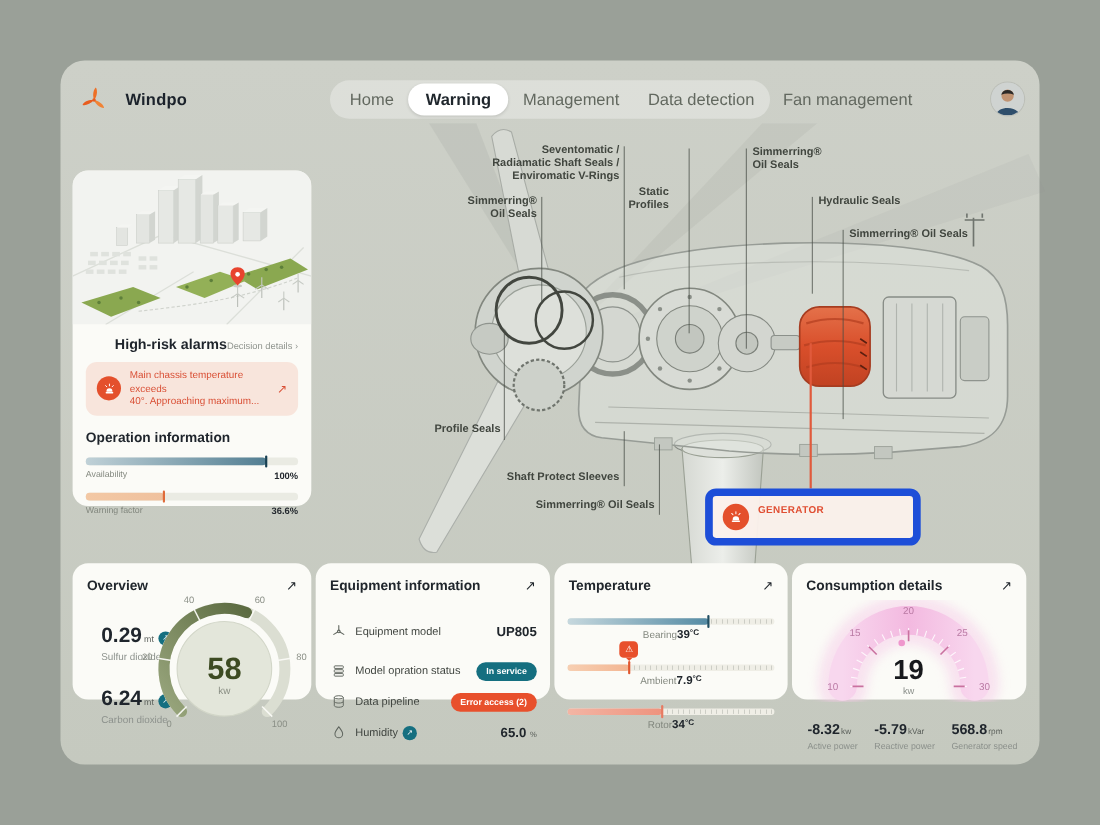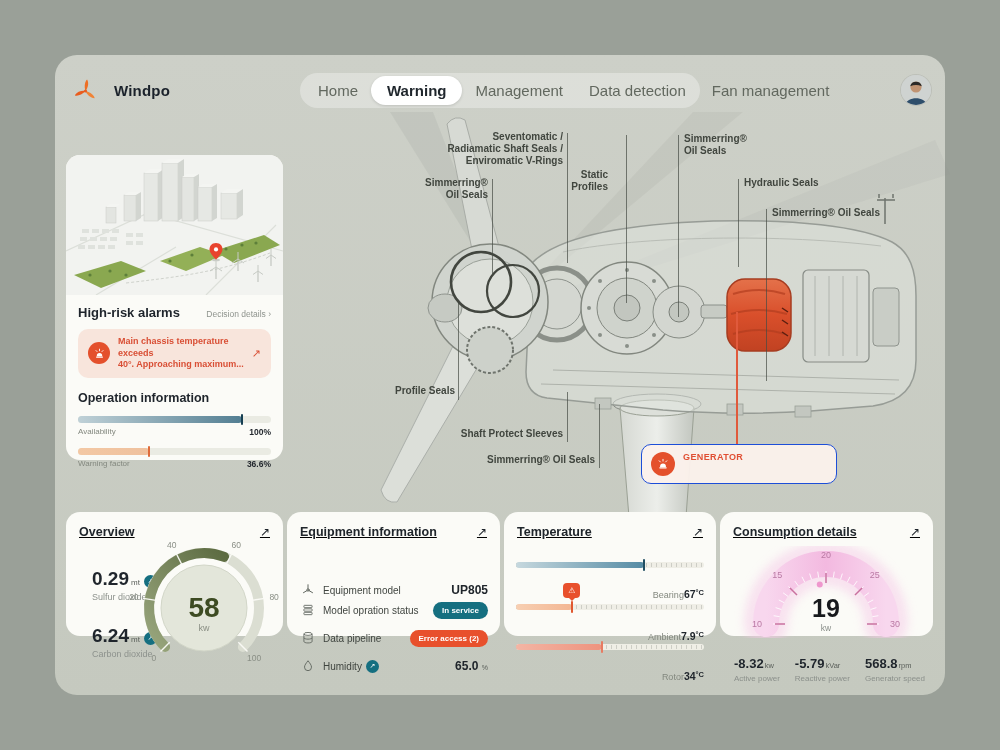--- a/index.html
+++ b/index.html
@@ -11,27 +11,27 @@
   .logo{position:absolute;left:75px;top:79px;display:flex;align-items:center;gap:6px;}
   .logo-name{font-size:15px;font-weight:bold;color:#1b222b;letter-spacing:.2px;margin-left:12px;}
   .nav{position:absolute;left:300px;top:73px;width:400px;height:35px;border-radius:18px;
        background:rgba(255,255,255,.32);display:flex;align-items:center;padding:0 5px;box-sizing:border-box;}
   .tab{height:29px;line-height:29px;padding:0 13px;font-size:15px;color:#62685f;border-radius:15px;cursor:pointer;white-space:nowrap;}
   .tab.active{background:#fff;color:#1f262c;font-weight:bold;box-shadow:0 1px 3px rgba(0,0,0,.14);padding:0 16px;}
   .avatar{position:absolute;left:901px;top:75px;width:30px;height:30px;border-radius:50%;overflow:hidden;background:#cdd1cf;box-shadow:0 0 0 1px rgba(0,0,0,.08);}
   
   .side-card{position:absolute;left:66px;top:155px;width:217px;height:305px;background:#fbfbf7;border-radius:14px;}
   .city{width:217px;height:140px;border-radius:14px 14px 0 0;display:block;}
-  .hra-row{display:flex;align-items:baseline;justify-content:space-between;margin:10px 12px 0;}
+  .hra-row{display:flex;align-items:baseline;justify-content:flex-end;margin:10px 12px 0;}
   .hra-title{font-size:13px;font-weight:bold;color:#1e242b;}
   .hra-link{font-size:8.5px;color:#8f948e;cursor:pointer;}
   .hra-link::after{content:" \203A";}
   .alert-box{margin:9px 12px 0;background:#f8e5dc;border-radius:10px;display:flex;align-items:center;gap:8px;padding:7px 10px;}
   .alert-ic{width:22px;height:22px;border-radius:50%;background:#e4502c;flex:none;display:flex;align-items:center;justify-content:center;}
-  .alert-txt{flex:1;font-size:9px;line-height:11.5px;color:#d94f35;white-space:pre-line;font-weight:bold;}
+  .alert-txt{flex:1;font-size:9px;line-height:11.5px;color:#d94f35;white-space:pre-line;}
   .alert-arrow{font-size:11px;color:#d94f35;cursor:pointer;}
   .op-title{margin:13px 12px 0;font-size:12.5px;font-weight:bold;color:#1e242b;}
   .sm-meter{position:relative;margin:11px 12px 0;height:7px;}
   .sm-meter .track{position:absolute;inset:0;border-radius:3.5px;background:#eaebe3;}
   .sm-meter .fill{position:absolute;left:0;top:0;height:7px;border-radius:3.5px;}
   .sm-meter .tick{position:absolute;top:-2px;width:2px;height:11px;border-radius:1px;}
   .sm-meter.teal .fill{background:linear-gradient(90deg,#c0d1d7,#527e92);}
   .sm-meter.teal .tick{background:#173f52;}
   .sm-meter.orng .fill{background:linear-gradient(90deg,#f3c8a4,#efc19e);}
   .sm-meter.orng .tick{background:#df6b3a;}
@@ -46,26 +46,26 @@
   .l3{left:684px;top:133px;}  .l4{left:744px;top:177px;}  .l5{left:772px;top:207px;}
   .l6{right:545px;top:385px;} .l7{right:437px;top:428px;} .l8{right:405px;top:454px;}
   .vline{position:absolute;width:1px;background:rgba(70,75,68,.7);}
   .v0{left:492px;top:179px;height:96px;} .v1{left:567px;top:133px;height:130px;}
   .v2{left:626px;top:135px;height:168px;} .v3{left:678px;top:135px;height:182px;}
   .v4{left:738px;top:179px;height:88px;}  .v5{left:766px;top:209px;height:172px;}
   .v6{left:458px;top:303px;height:97px;}  .v7{left:567px;top:392px;height:50px;}
   .v8{left:599px;top:404px;height:64px;}
   .vred{position:absolute;left:736px;top:312px;width:2px;height:132px;background:#e05a3c;}
   .gen-box{position:absolute;left:641px;top:444px;width:196px;background:rgba(252,241,236,.95);
-           border:1px solid #1d4ed8;border-radius:10px;display:flex;gap:8px;padding:7px 9px;box-sizing:border-box;}
+           border:7px solid #1d4ed8;border-radius:10px;display:flex;gap:8px;padding:7px 9px;box-sizing:border-box;}
   .gen-ic{width:24px;height:24px;border-radius:50%;background:#e4502c;flex:none;display:flex;align-items:center;justify-content:center;}
   .gen-title{font-size:9px;font-weight:bold;color:#e04f33;letter-spacing:.4px;}
   .gen-msg{font-size:8px;line-height:10.5px;color:#dd6b52;white-space:pre-line;margin-top:2px;}
   
-  .card{position:absolute;top:512px;height:124px;background:#fbfbf7;border-radius:14px;text-decoration:underline;}
+  .card{position:absolute;top:512px;height:124px;background:#fbfbf7;border-radius:14px;}
   .c1{left:66px;width:217px;} .c2{left:287px;width:213px;} .c3{left:504px;width:212px;} .c4{left:720px;width:213px;}
   .card-h{display:flex;justify-content:space-between;align-items:center;padding:13px 13px 0;}
   .card-t{font-size:12.5px;font-weight:bold;color:#20262c;}
   .x-arrow{font-size:12px;color:#20262c;cursor:pointer;line-height:1;}
   .x-arrow::before{content:"\2197";}
   
   .ov-stat{position:absolute;left:14px;margin-left:12px;}
   .ov-stat .val{font-size:19px;font-weight:bold;color:#1f252c;}
   .ov-stat .unit{font-size:8px;color:#5a5f5a;margin-left:2px;}
   .ov-stat .lbl{font-size:9px;color:#8d928d;margin-top:2px;}
@@ -88,21 +88,21 @@
   .t-group{position:absolute;left:12px;right:12px;}
   .t-meter{position:relative;height:6px;}
   .t-meter .track{position:absolute;inset:0;border-radius:3px;background:#efeee6;}
   .t-meter .comb{position:absolute;left:0;right:0;top:1px;height:4px;
       background:repeating-linear-gradient(90deg,rgba(125,130,122,.30) 0 1px,transparent 1px 5px);}
   .t-meter .fill{position:absolute;left:0;top:0;height:6px;border-radius:3px;}
   .t-meter .tick{position:absolute;top:-3px;width:2px;height:12px;border-radius:1px;}
   .t-meter.blue .fill{background:linear-gradient(90deg,#c6d8de,#558ba4);} .t-meter.blue .tick{background:#214e62;}
   .t-meter.orng .fill{background:linear-gradient(90deg,#f7cfb2,#f3b693);} .t-meter.orng .tick{background:#e0572f;}
   .t-meter.salm .fill{background:linear-gradient(90deg,#f3b5a4,#ee937e);} .t-meter.salm .tick{background:#e77b62;}
-  .t-lab{display:flex;justify-content:flex-end;align-items:baseline;margin-top:20px;}
+  .t-lab{display:flex;justify-content:center;align-items:baseline;margin-top:2px;}
   .t-lab .n{font-size:9px;color:#83887f;}
   .t-lab .v{font-size:10.5px;font-weight:bold;color:#20262c;}
   .t-lab .v .u{font-size:7.5px;vertical-align:3px;}
   .warn-badge{position:absolute;top:-21px;width:17px;height:15px;border-radius:4px;background:#e8502c;
               display:flex;align-items:center;justify-content:center;font-size:8px;color:#fff;}
   .warn-badge::after{content:"";position:absolute;bottom:-3px;left:6px;border:3px solid transparent;border-top-color:#e8502c;border-bottom:none;}
   
   #cons-gauge{position:absolute;left:3px;top:8px;}
   .cg-lab{font-size:9px;fill:#ba7aa4;}
   .cg-val{font-size:25px;font-weight:bold;fill:#17191c;}
@@ -448,21 +448,21 @@
         <text x="80" y="89" text-anchor="middle" class="ov-val">58</text>
         <text x="80" y="103" text-anchor="middle" class="g-unit">kw</text>
       </svg>
   </div>
 
   <div class="card c2">
     <div class="card-h">
       <span class="card-t">Equipment information</span>
       <span class="x-arrow"></span>
     </div>
-    <div class="eq-row" style="top:68px">
+    <div class="eq-row" style="top:52px">
       <svg width="14" height="14" viewBox="0 0 24 24" fill="none" stroke="#60665f" stroke-width="1.7" stroke-linecap="round">
           <circle cx="12" cy="12" r="2"></circle>
           <path d="M12 10V3 M13.7 13l6.1 3.6 M10.3 13l-6.1 3.6"></path>
         </svg>
       <span class="eq-lab">Equipment model</span>
       <span class="eq-sp"></span>
       <span class="eq-val">UP805</span>
     </div>
     <div class="eq-row" style="top:88px">
       <svg width="14" height="14" viewBox="0 0 24 24" fill="none" stroke="#60665f" stroke-width="1.5">
@@ -502,21 +502,21 @@
     </div>
     <div class="t-group" style="top:50px">
       <div class="t-meter blue">
           <div class="track"></div>
           <div class="comb"></div>
           <div class="fill" style="width: 68%;"></div>
           <div class="tick" style="left: calc(68% - 1px);"></div>
         </div>
       <div class="t-lab">
           <span class="n">Bearing</span>
-          <span class="v"><span>67</span><span class="u">°C</span></span>
+          <span class="v"><span>39</span><span class="u">°C</span></span>
         </div>
     </div>
     <div class="t-group" style="top:92px">
       <div class="t-meter orng">
           <div class="track"></div>
           <div class="comb"></div>
           <div class="fill" style="width: 30%;"></div>
           <div class="tick" style="left: calc(30% - 1px);"></div>
           <div class="warn-badge" style="left: calc(30% - 9px);">⚠</div>
         </div>

